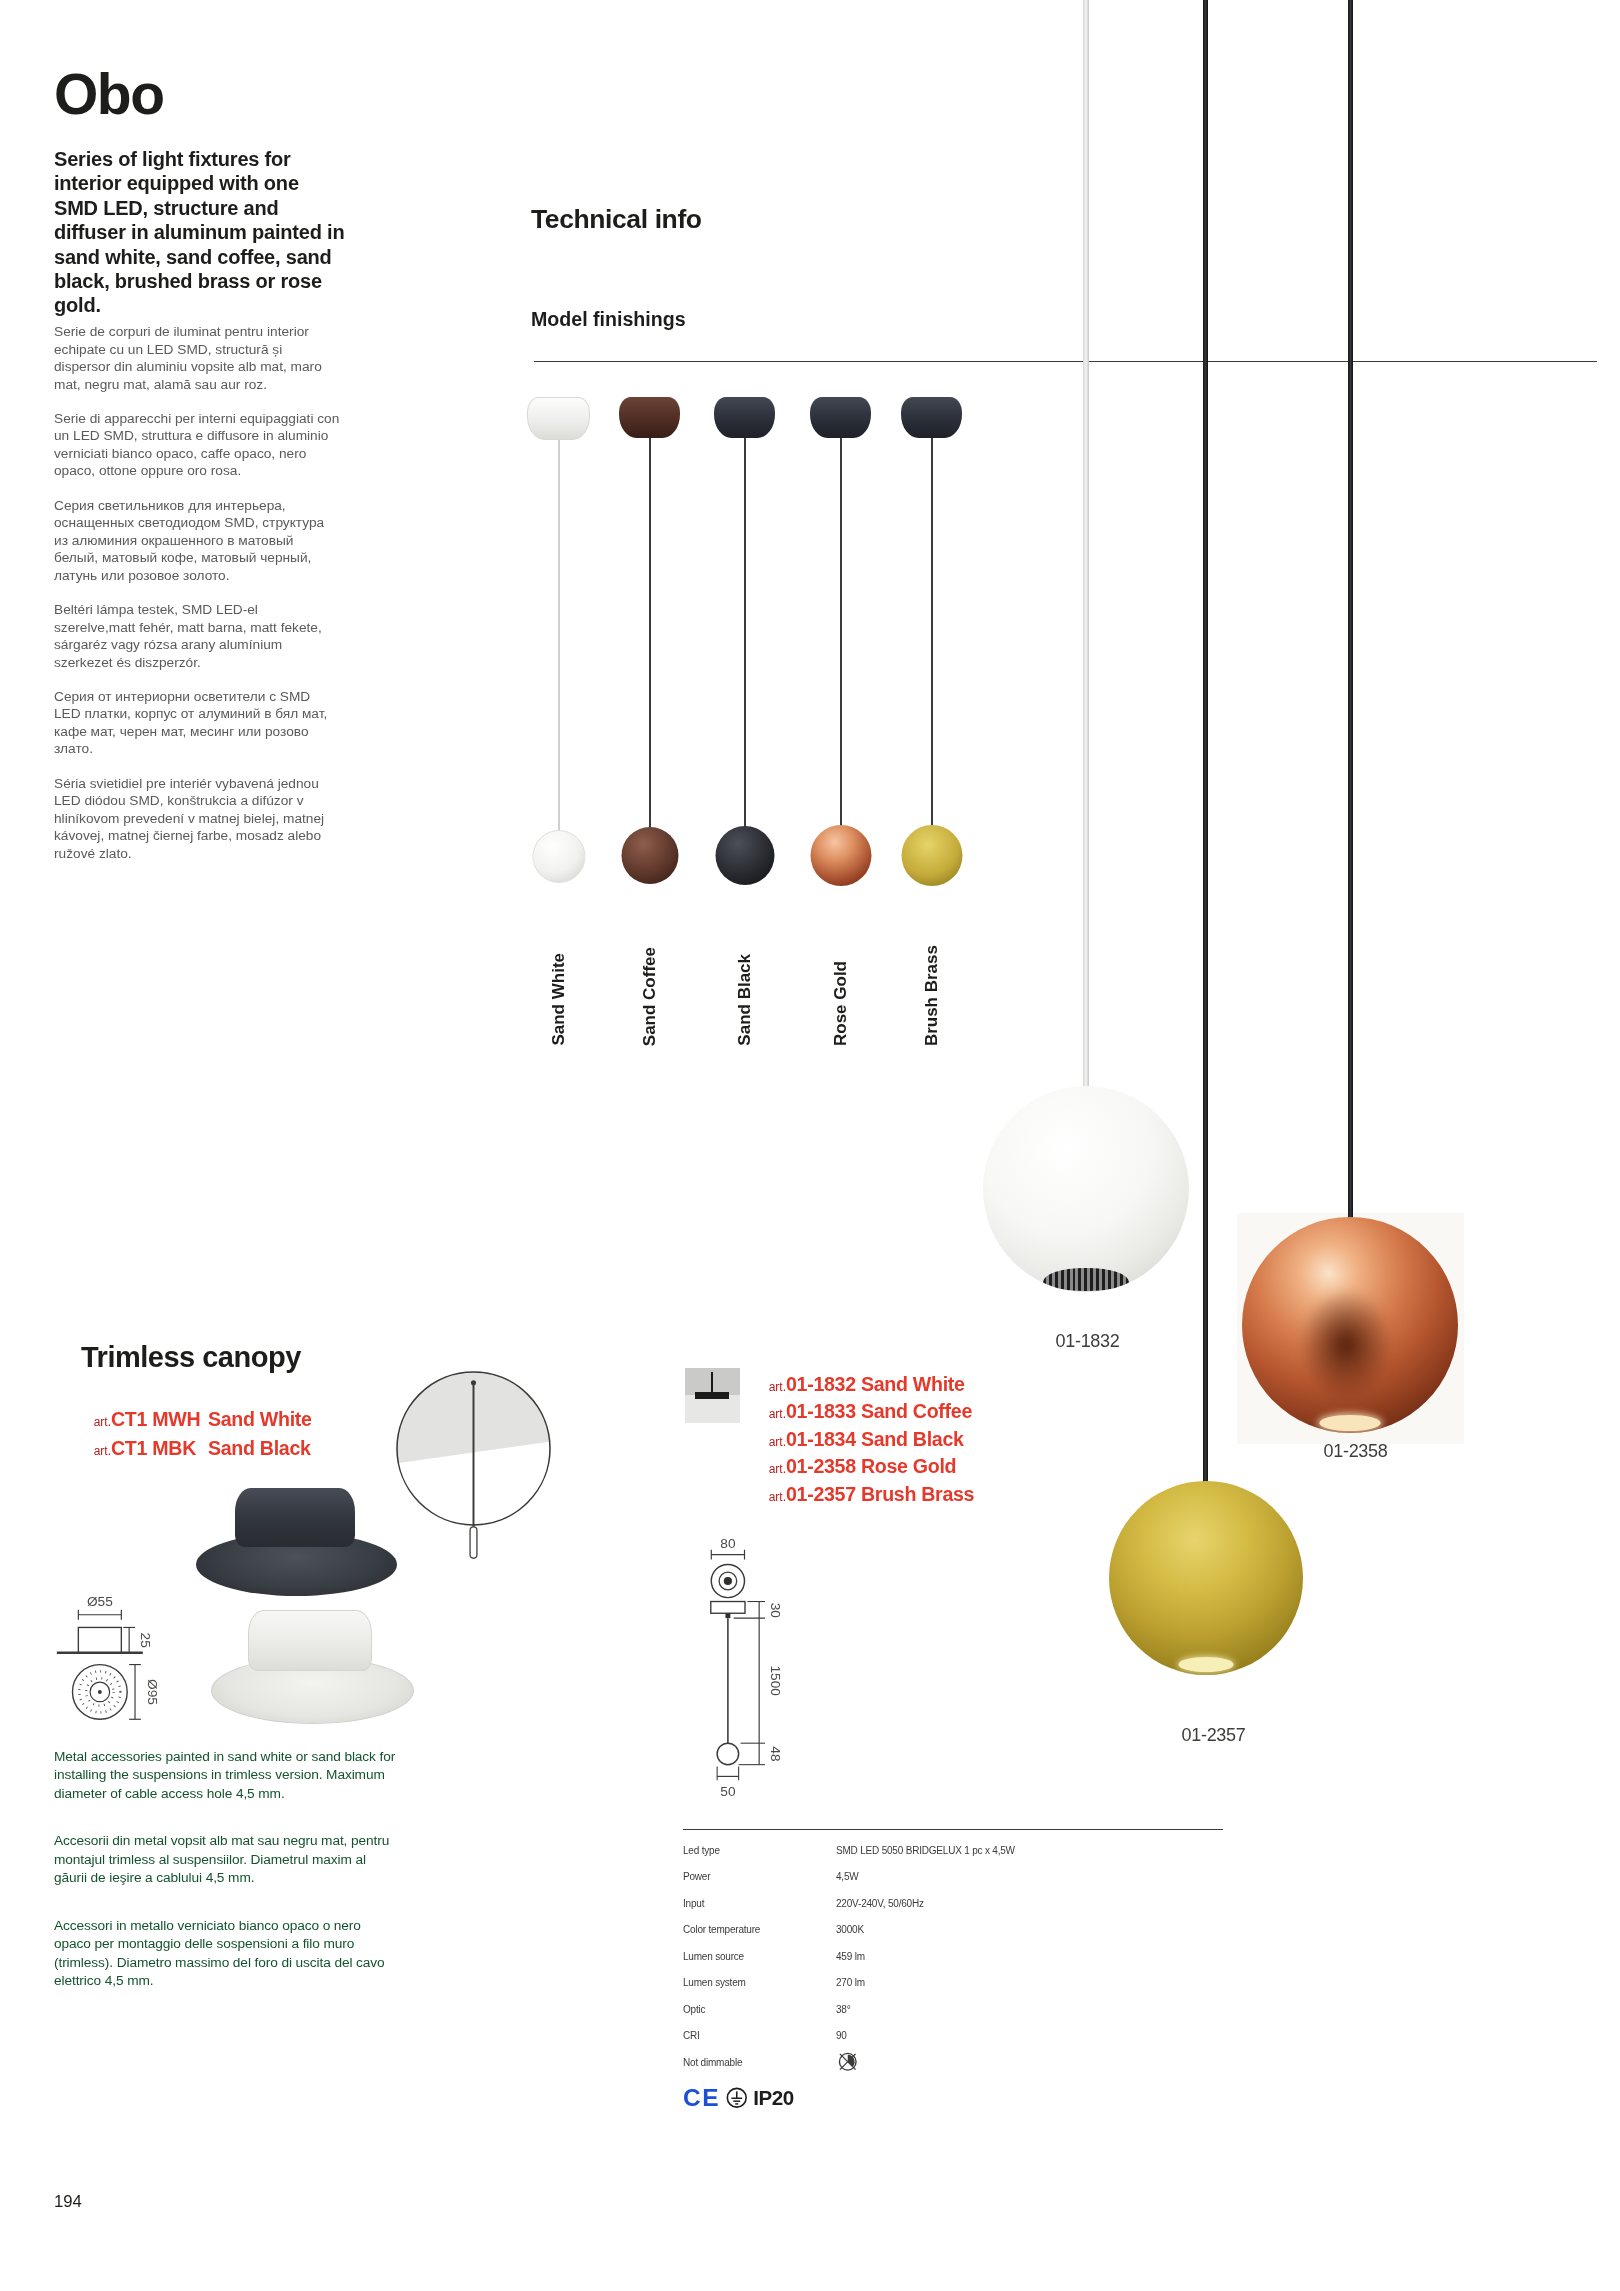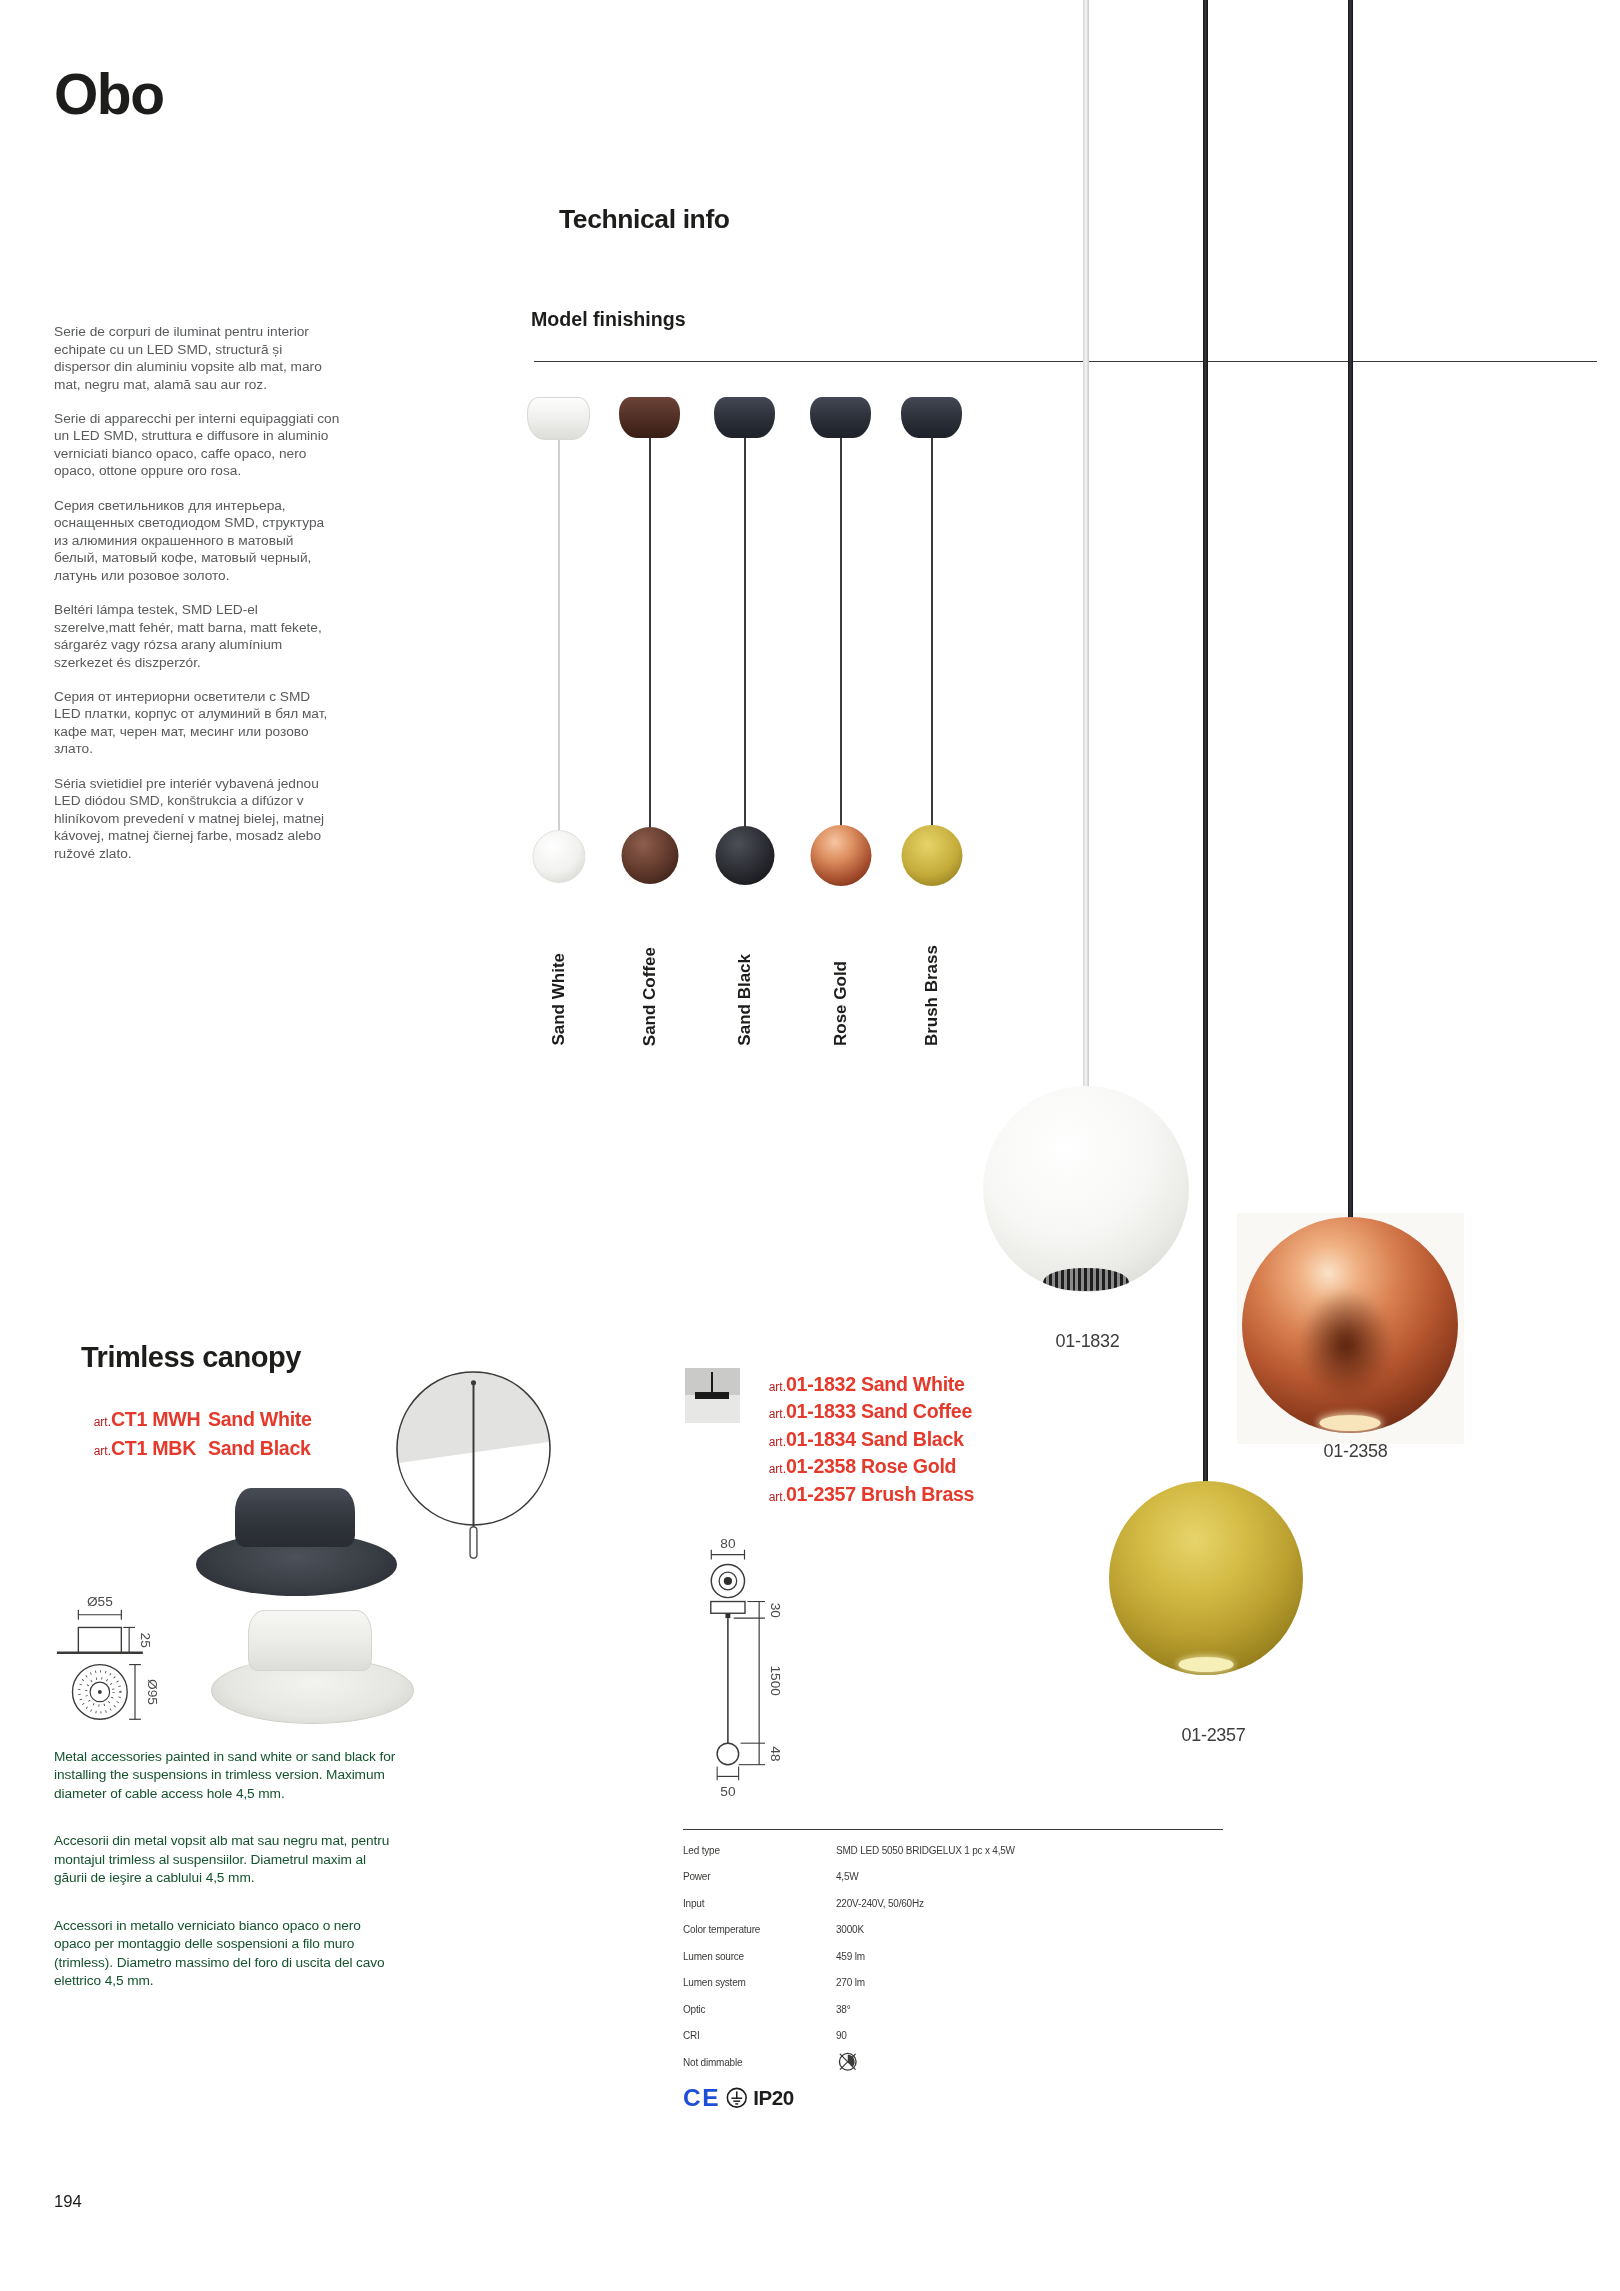--- a/index.html
+++ b/index.html
@@ -7,21 +7,21 @@
   .page{position:relative;width:1620px;height:2292px;background:#fff;overflow:hidden;}
   .abs{position:absolute;}
 
   
   .title{left:54px;top:61px;font-size:57px;font-weight:800;letter-spacing:-1.5px;}
   .intro{left:54px;top:147px;width:292px;font-size:20px;font-weight:700;line-height:1.22;letter-spacing:-0.2px;}
   .descs{left:54px;top:323px;width:286px;}
   .descs p{margin:0 0 16.7px 0;font-size:13.7px;line-height:1.28;color:#595a5c;}
 
   
-  .h2{font-size:26.5px;font-weight:800;letter-spacing:-0.4px;margin-left:28px;}
+  .h2{font-size:26.5px;font-weight:800;letter-spacing:-0.4px;}
   .h3{font-size:19.6px;font-weight:700;}
   .rule{height:1px;background:#3a3a3a;}
 
   
   .fin-col{position:absolute;top:397px;width:63px;height:647px;}
   .fin-canopy{position:relative;width:61px;height:41px;margin:0 auto;border-radius:11.8px 11.8px 17.6px 17.6px / 15.7px 15.7px 23.5px 23.5px;z-index:2;}
   .cp-white{background:linear-gradient(180deg,#fdfdfd,#ececea 60%,#dcdcd8);border:1px solid #d9d9d4;}
   .cp-coffee{background:linear-gradient(180deg,#6c4337,#4a2a20 65%,#381e16);}
   .cp-dark{background:linear-gradient(180deg,#434854,#292d36 60%,#1e2128);}
   .fin-cable{position:absolute;left:50%;transform:translateX(-50%);top:41px;width:2px;height:392px;background:#3b3b3f;z-index:1;}
@@ -96,20 +96,21 @@
 <body>
 
 <div class="page">
 
   <div class="abs big-cable bc-light" style="left:1083px;height:1090px;"></div>
   <div class="abs big-cable bc-dark" style="left:1203px;height:1484px;"></div>
   <div class="abs photo-bg" style="left:1237px;top:1213px;width:227px;height:231px;"></div>
   <div class="abs big-cable bc-dark" style="left:1348px;height:1221px;"></div>
 
   <div class="abs title">Obo</div>
+  <div class="abs intro">Series of light fixtures for interior equipped with one SMD LED, structure and diffuser in aluminum painted in sand white, sand coffee, sand black, brushed brass or rose gold.</div>
   <div class="abs descs">
     <p>Serie de corpuri de iluminat pentru interior echipate cu un LED SMD, structură și dispersor din aluminiu vopsite alb mat, maro mat, negru mat, alamă sau aur roz.</p>
     <p>Serie di apparecchi per interni equipaggiati con un LED SMD, struttura e diffusore in aluminio verniciati bianco opaco, caffe opaco, nero opaco, ottone oppure oro rosa.</p>
     <p>Серия светильников для интерьера, оснащенных светодиодом SMD, структура из алюминия окрашенного в матовый белый, матовый кофе, матовый черный, латунь или розовое золото.</p>
     <p>Beltéri lámpa testek, SMD LED-el szerelve,matt fehér, matt barna, matt fekete, sárgaréz vagy rózsa arany alumínium szerkezet és diszperzór.</p>
     <p>Серия от интериорни осветители с SMD LED платки, корпус от алуминий в бял мат, кафе мат, черен мат, месинг или розово злато.</p>
     <p>Séria svietidiel pre interiér vybavená jednou LED diódou SMD, konštrukcia a difúzor v hliníkovom prevedení v matnej bielej, matnej kávovej, matnej čiernej farbe, mosadz alebo ružové zlato.</p>
   </div>
 
   <div class="abs h2" style="left:531px;top:204px;">Technical info</div>

